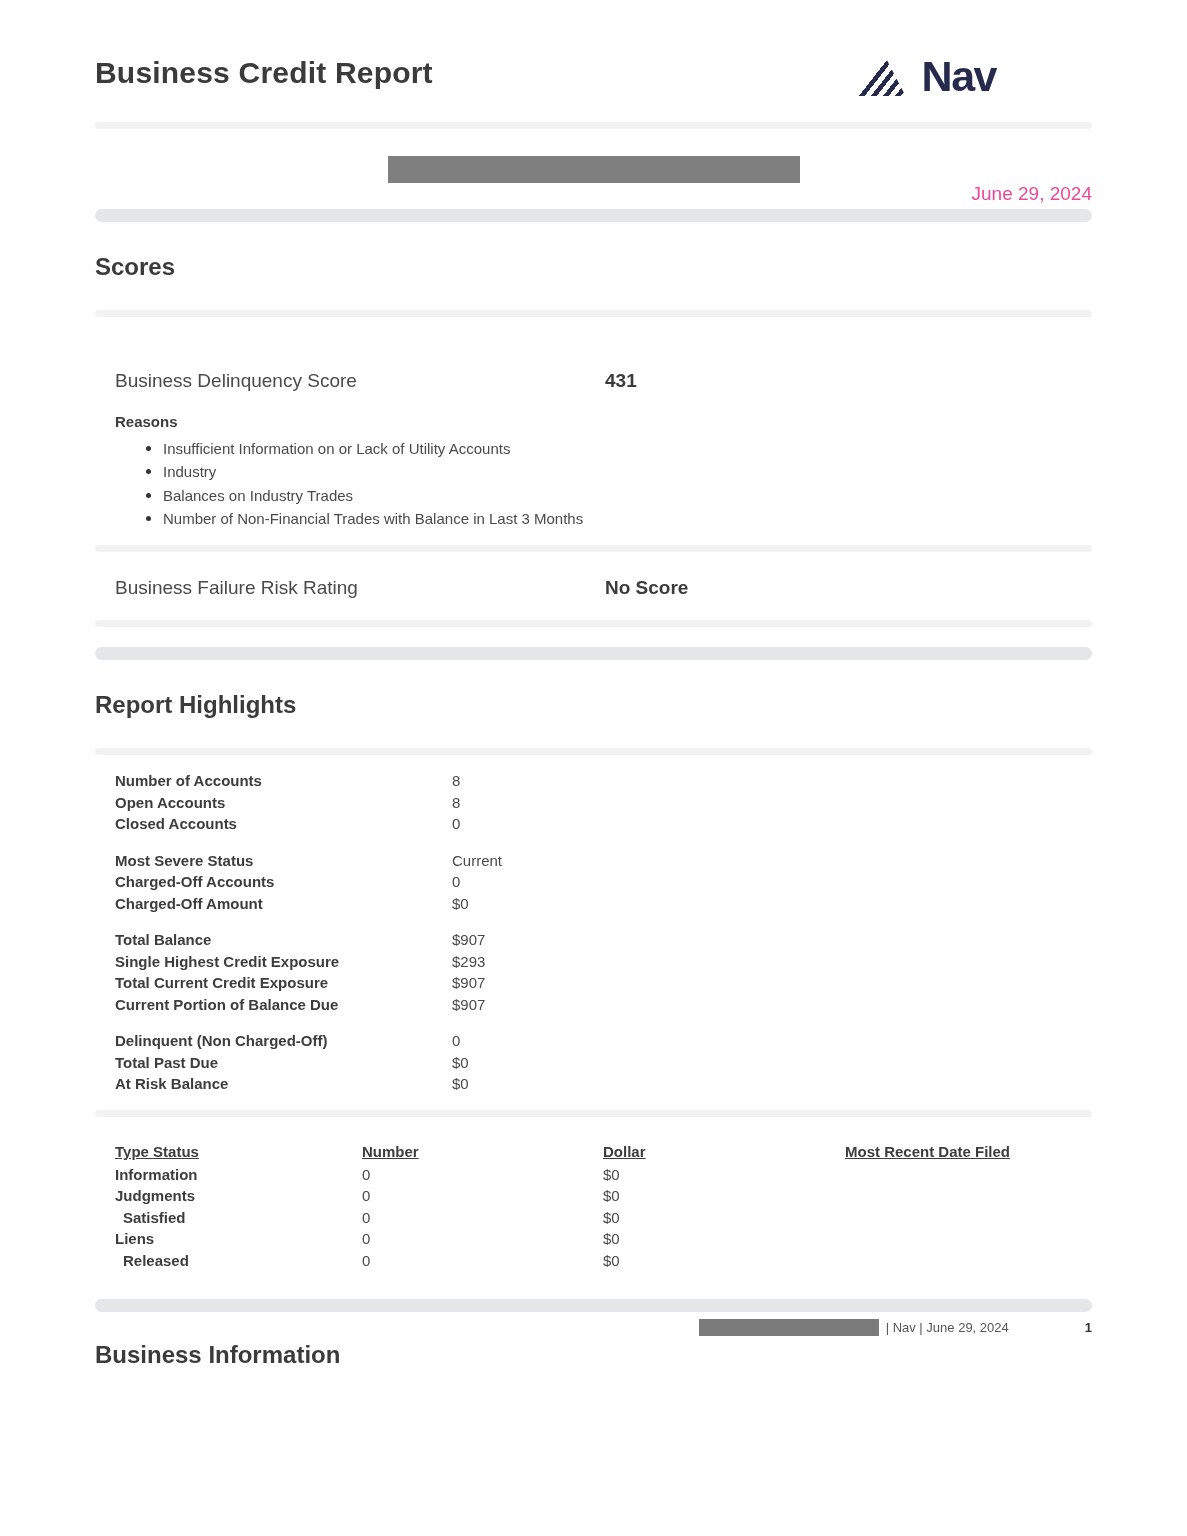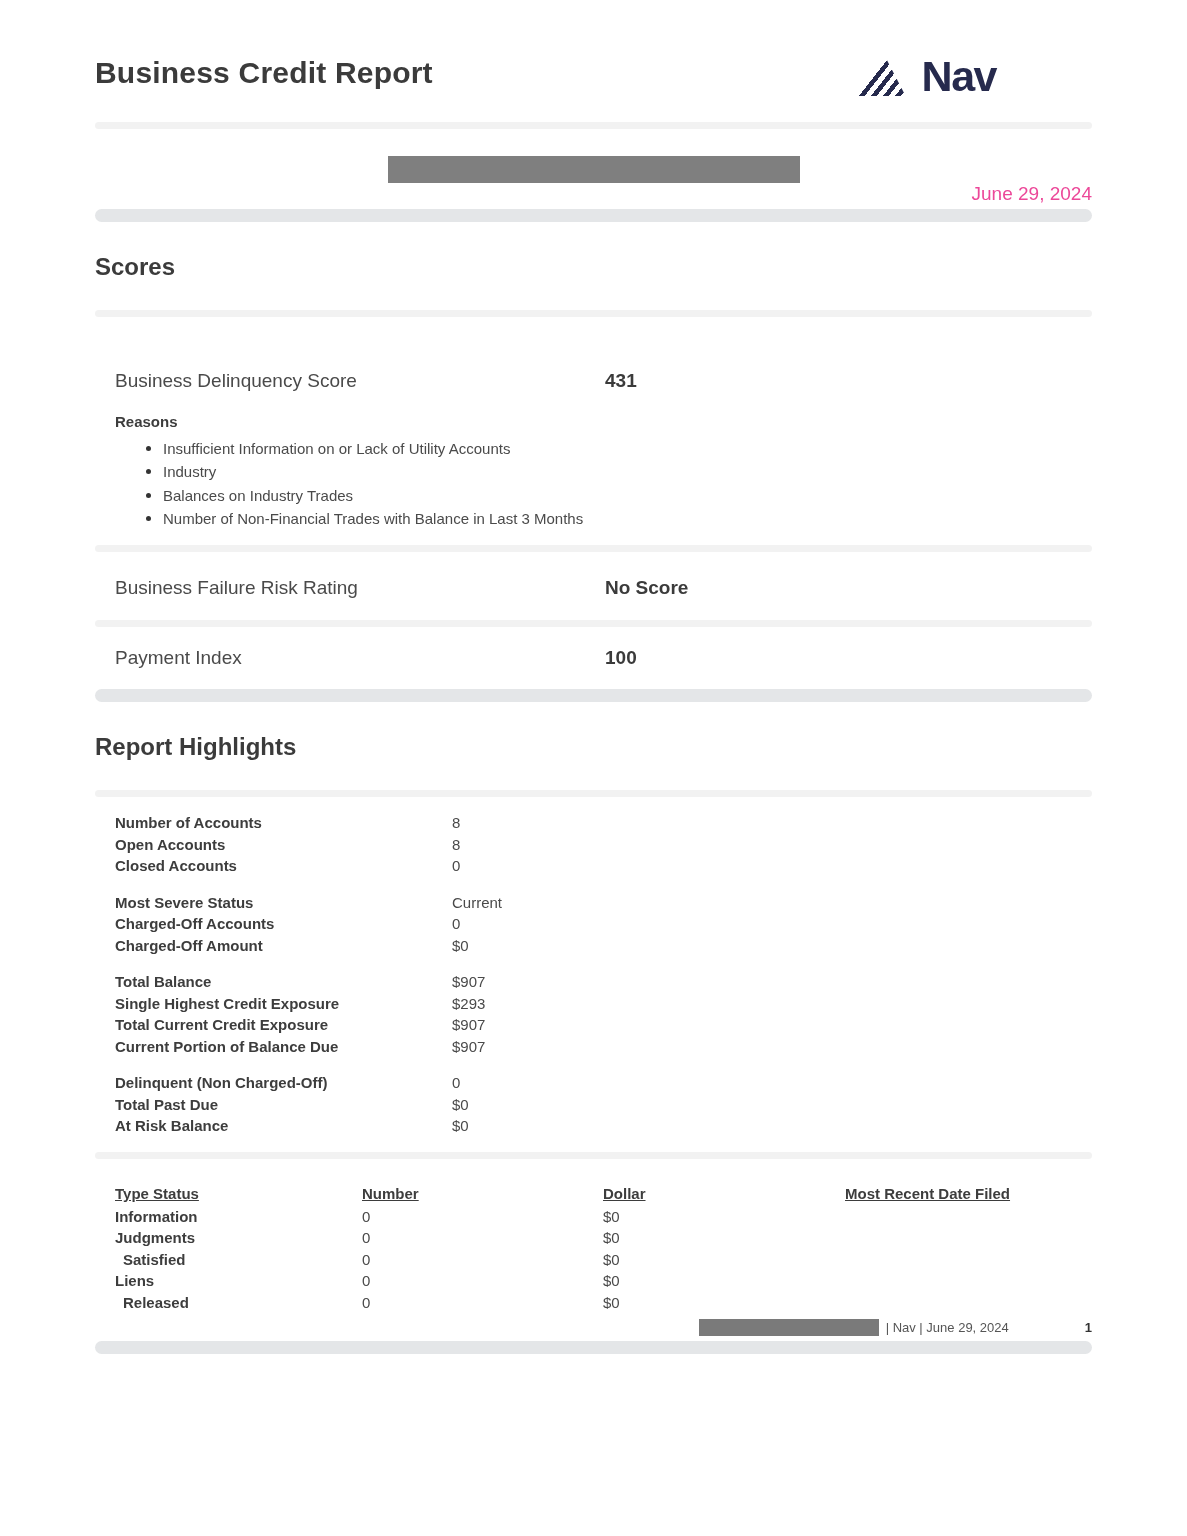--- a/index.html
+++ b/index.html
@@ -139,24 +139,20 @@
 
     <div class="divider divider-4"></div>
 
     <div class="score-row row-failure">
       <span class="score-label">Business Failure Risk Rating</span>
       <span class="score-value">No Score</span>
     </div>
 
     <div class="divider divider-5"></div>
 
-    <div class="score-row row-payment">
-      <span class="score-label">Payment Index</span>
-      <span class="score-value">100</span>
-    </div>
 
     <div class="divider thick divider-6"></div>
 
     <h2 class="section-heading h-highlights">Report Highlights</h2>
     <div class="divider divider-7"></div>
 
     <div class="hl-list">
       <div class="hl-group">
         <div class="hl-row">
           <span class="hl-label">Number of Accounts</span>
@@ -258,20 +254,21 @@
       <div class="lt-row indent">
         <span class="lt-cell lt-type">Released</span>
         <span class="lt-cell">0</span>
         <span class="lt-cell">$0</span>
         <span class="lt-cell"></span>
       </div>
     </div>
 
     <div class="divider thick divider-9"></div>
 
+    <h2 class="section-heading h-business">Business Information</h2>
 
   </div>
 
   <div class="footer">
     <span class="footer-bar"></span>
     <span class="footer-text">| Nav | June 29, 2024</span>
     <span class="footer-page">1</span>
   </div>
 </div>
 

